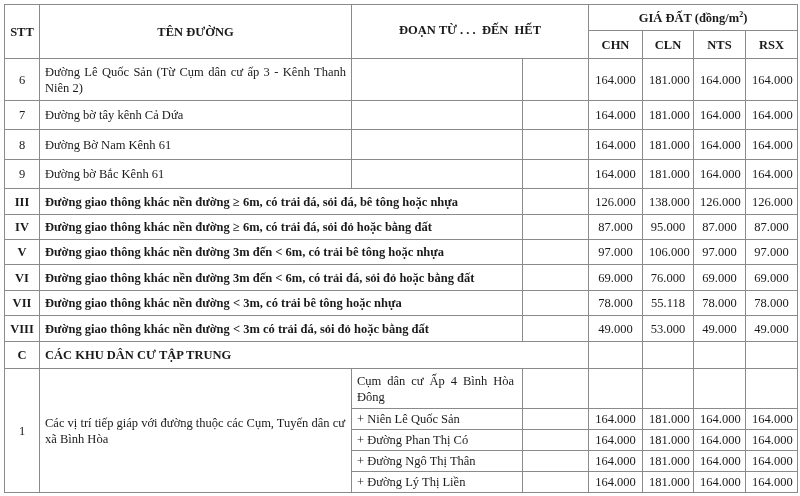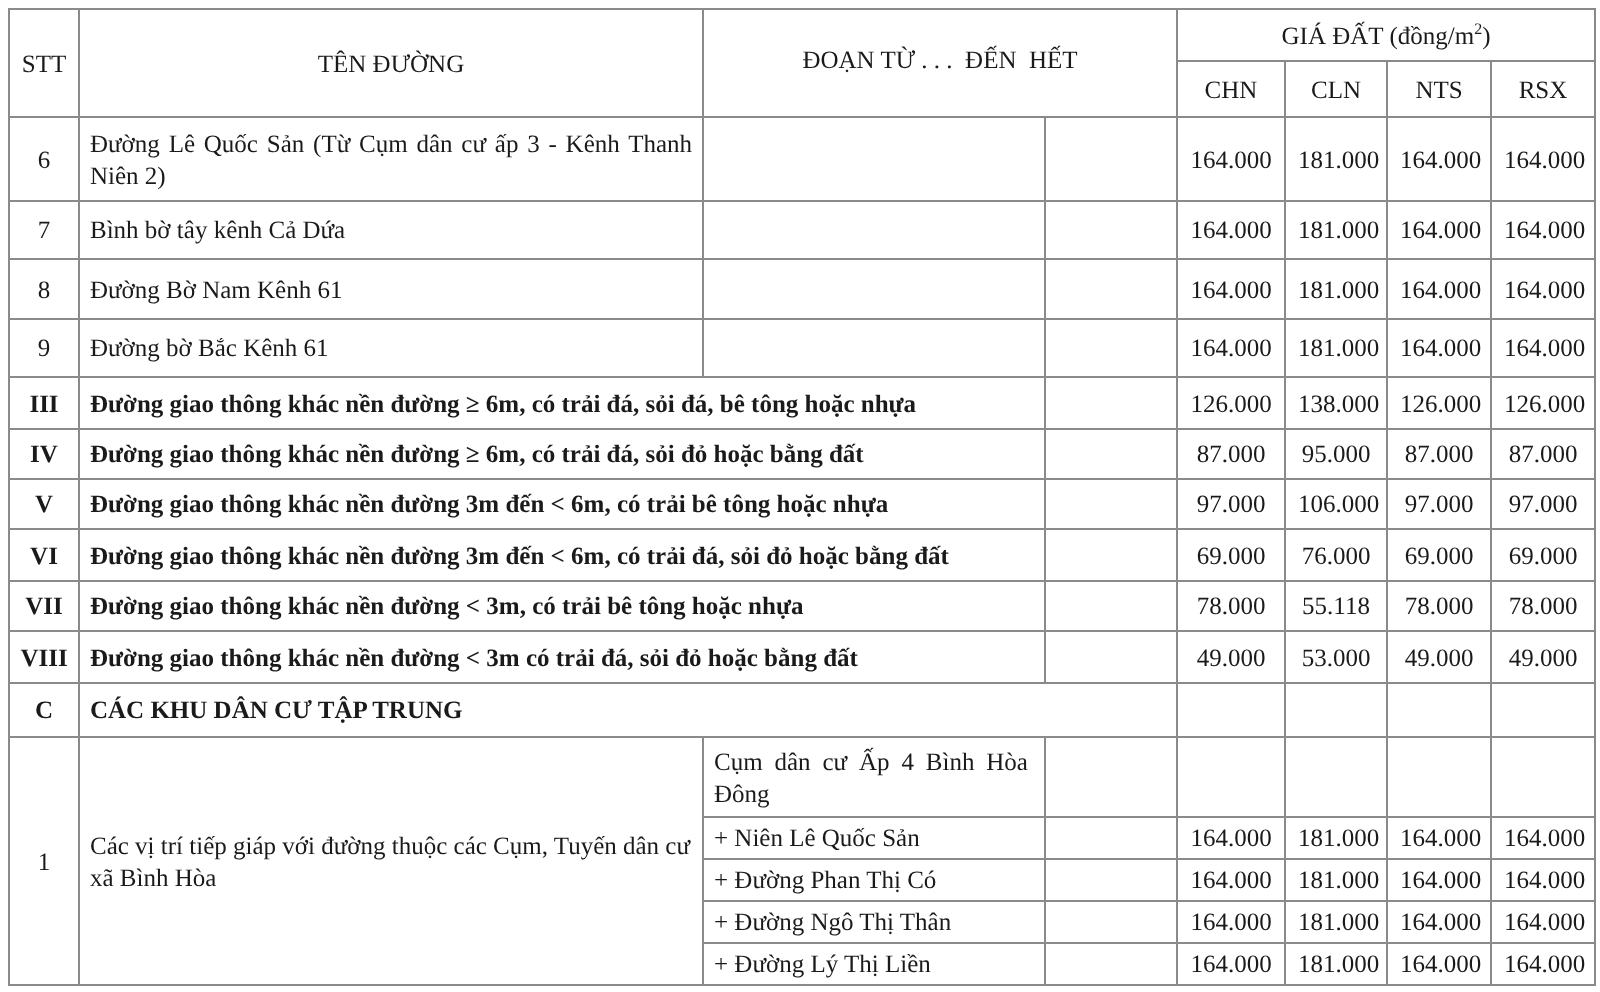--- a/index.html
+++ b/index.html
@@ -2,21 +2,21 @@
 <html><head>
 <meta charset="utf-8">
 <style>
   html, body { margin: 0; padding: 0; background: #ffffff; }
   body { width: 800px; height: 496px; overflow: hidden; position: relative;
          font-family: "Liberation Serif", "DejaVu Serif", serif; color: #1a1a1a; }
   table { position: absolute; left: 4px; top: 4px; border-collapse: collapse;
           table-layout: fixed; width: 793px; font-size: 12.5px; }
   td, th { border: 1px solid #8a8a8a; padding: 0 5px; vertical-align: middle;
            line-height: 16px; overflow: hidden; }
-  th { font-weight: normal; text-align: center; font-size: 12.5px; }
+  th { font-weight: bold; text-align: center; font-size: 12.5px; }
   .c { text-align: center; }
   .b { font-weight: bold; }
   .num { text-align: center; padding: 0 6px; white-space: nowrap; }
   .just { text-align: justify; }
   sup { font-size: 8px; vertical-align: super; line-height: 0; }
 </style>
 </head>
 <body>
 
 <table>
@@ -52,21 +52,21 @@
       <td></td>
       <td></td>
       <td class="num">164.000</td>
       <td class="num">181.000</td>
       <td class="num">164.000</td>
       <td class="num">164.000</td>
     </tr>
 
     <tr style="height:29px">
       <td class="c">7</td>
-      <td>Bình bờ tây kênh Cả Dứa</td>
+      <td>Đường bờ tây kênh Cả Dứa</td>
       <td></td>
       <td></td>
       <td class="num">164.000</td>
       <td class="num">181.000</td>
       <td class="num">164.000</td>
       <td class="num">164.000</td>
     </tr>
 
     <tr style="height:30px">
       <td class="c">8</td>

